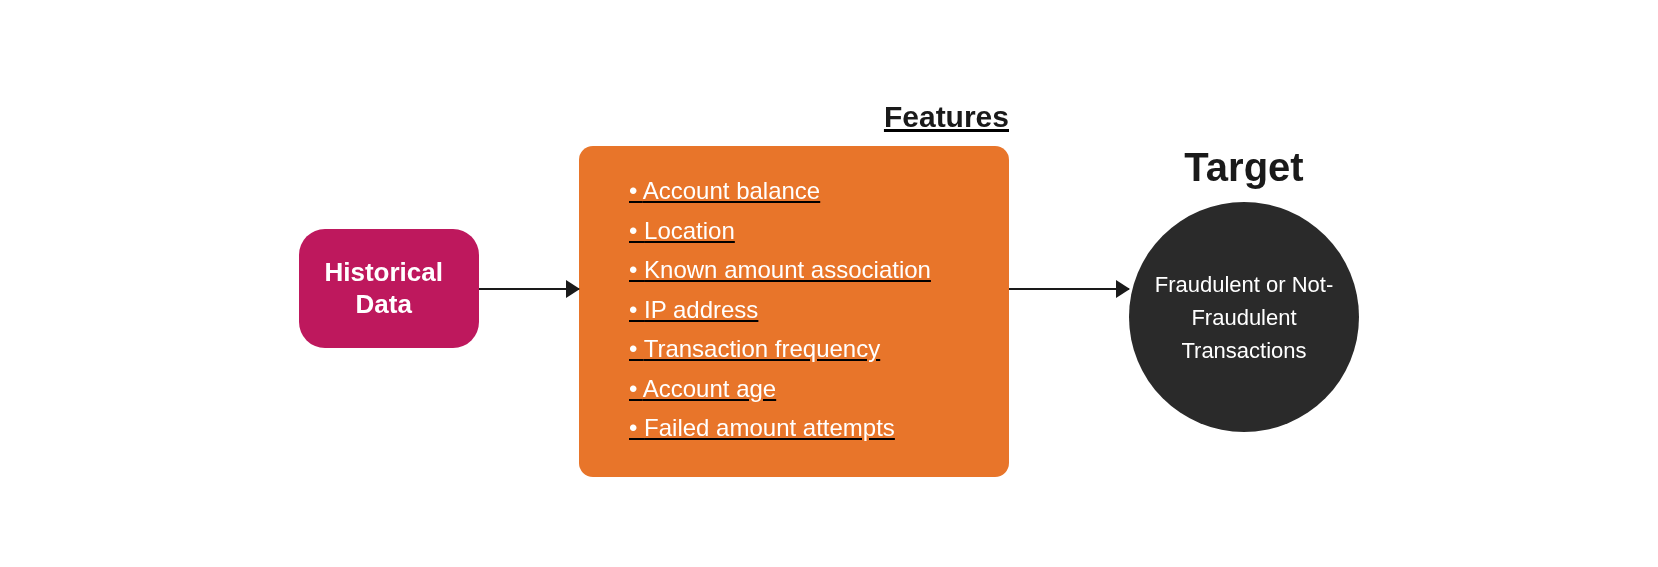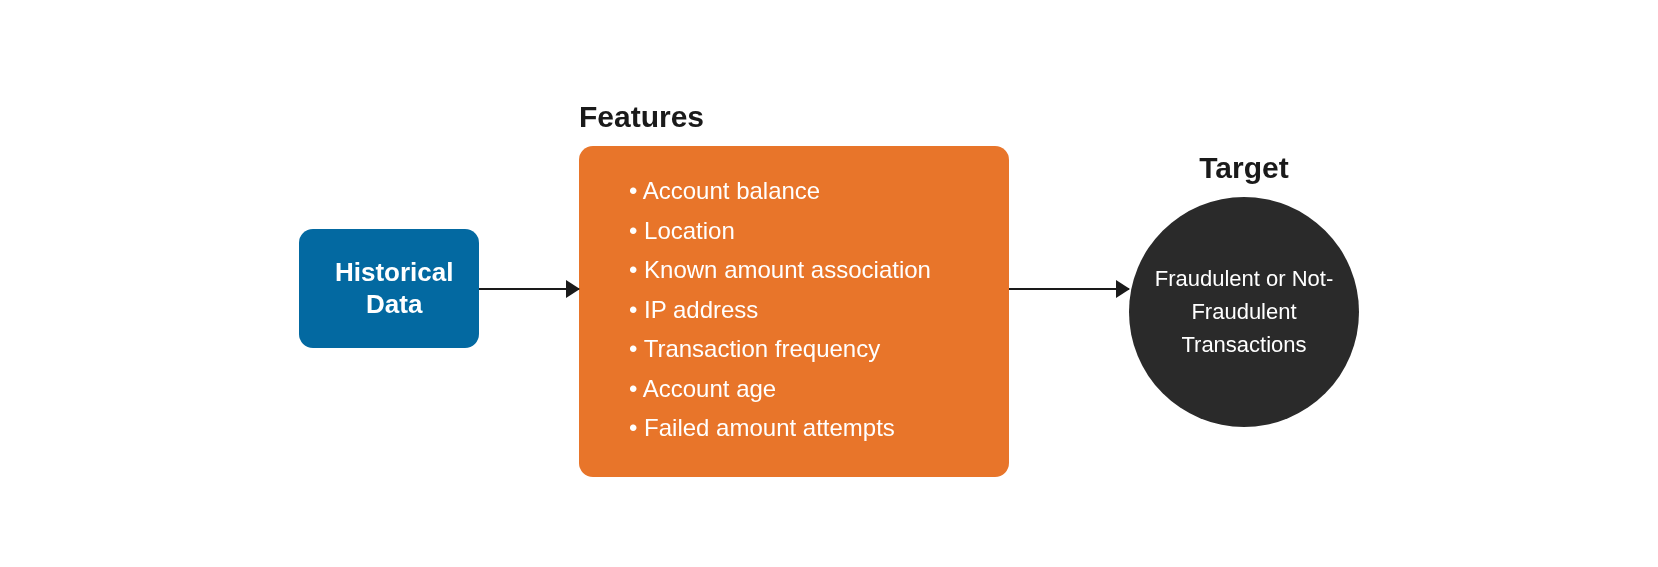--- a/index.html
+++ b/index.html
@@ -30,26 +30,26 @@
       align-items: center;
       justify-content: center;
       width: 100%;
       flex: 1;
       gap: 0;
       margin-top: 10px;
     }
 
     
     .historical-data-box {
-      background: #0369a1;
-      border-radius: 14px;
+      background: #be185d;
+      border-radius: 26px;
       padding: 28px 36px;
       display: flex;
       align-items: center;
-      justify-content: flex-start;
+      justify-content: flex-end;
       min-width: 160px;
       max-width: 180px;
       text-align: center;
     }
 
     .historical-data-box span {
       color: #ffffff;
       font-size: 26px;
       font-weight: 700;
       line-height: 1.2;
@@ -79,21 +79,22 @@
       transform: translateY(-50%);
       border-left: 14px solid #1a1a1a;
       border-top: 9px solid transparent;
       border-bottom: 9px solid transparent;
     }
 
     
     .features-section {
       display: flex;
       flex-direction: column;
-      align-items: flex-start;
+      align-items: flex-end;
+      text-decoration: underline;
     }
 
     .features-title {
       font-size: 30px;
       font-weight: 700;
       color: #1a1a1a;
       margin-bottom: 12px;
     }
 
     .features-box {
@@ -123,21 +124,21 @@
     }
 
     
     .target-section {
       display: flex;
       flex-direction: column;
       align-items: center;
     }
 
     .target-title {
-      font-size: 30px;
+      font-size: 40px;
       font-weight: 700;
       color: #1a1a1a;
       margin-bottom: 12px;
       text-align: center;
     }
 
     .target-circle {
       width: 230px;
       height: 230px;
       background: #2a2a2a;

